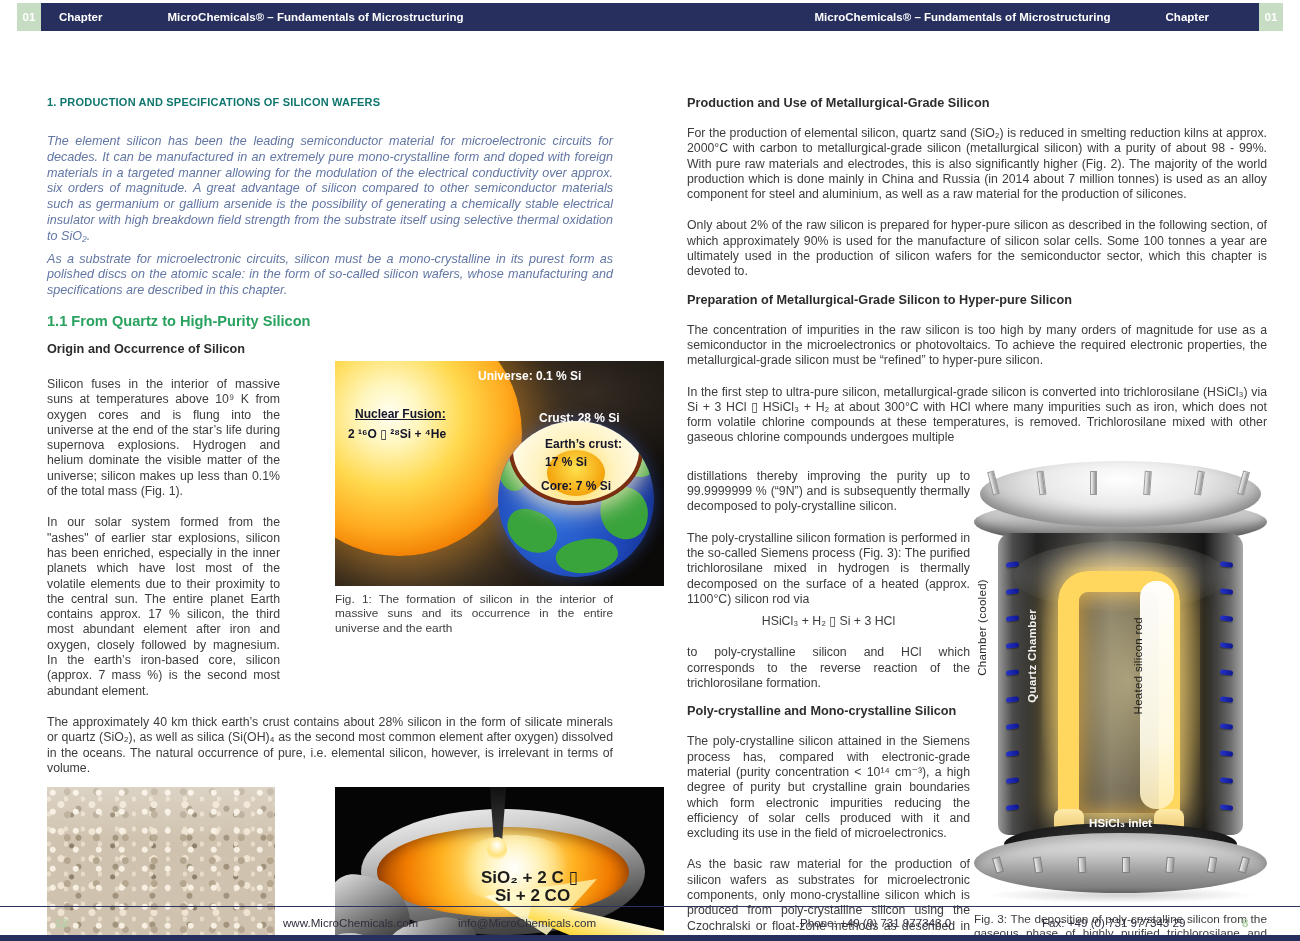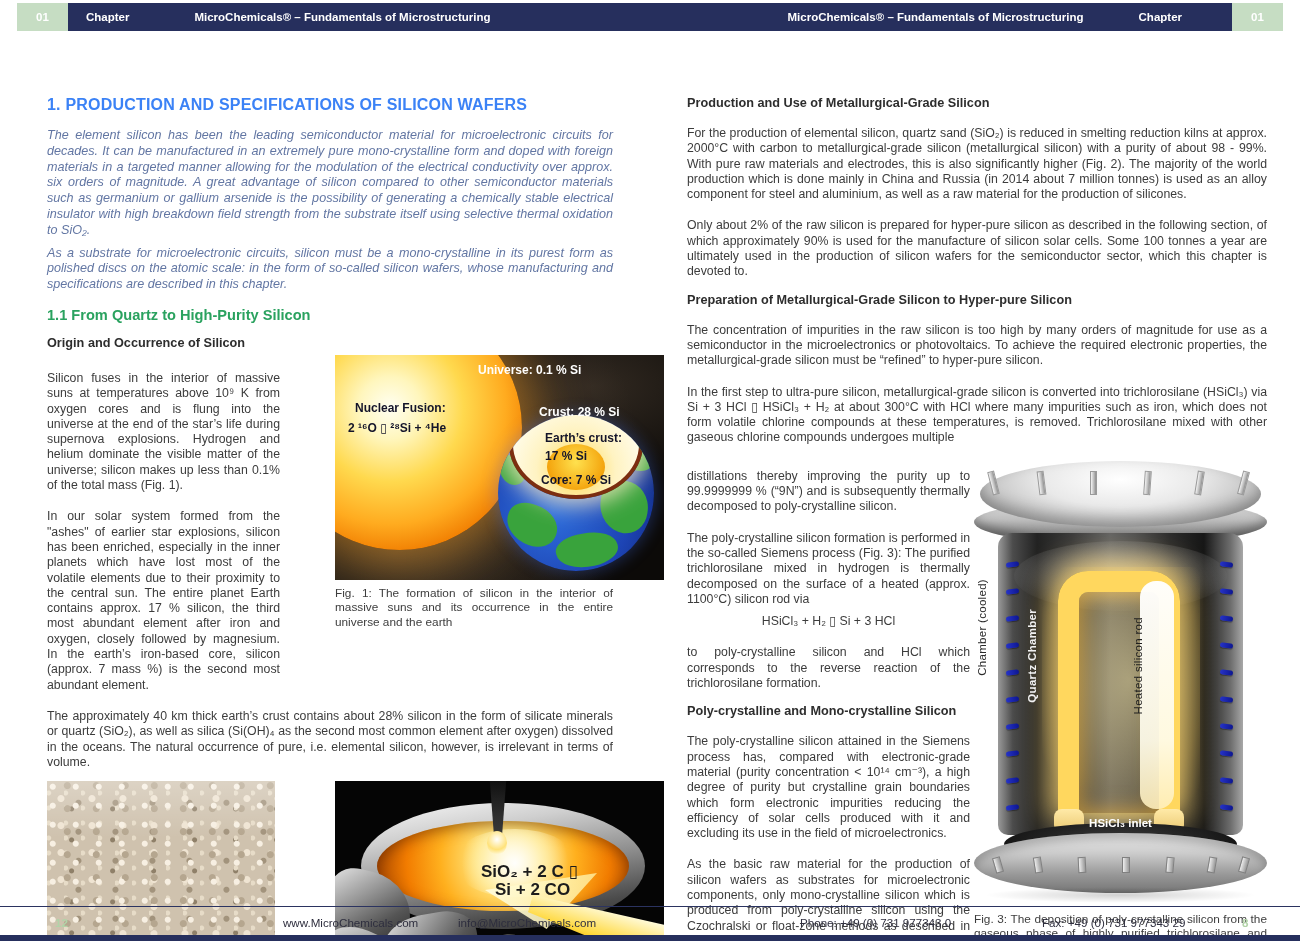--- a/index.html
+++ b/index.html
@@ -5,21 +5,21 @@
   * { box-sizing: border-box; }
   html,body { margin:0; padding:0; }
   body {
     width:1300px; height:941px; position:relative; overflow:hidden;
     background:#ffffff; color:#3c3c3c;
     font-family:"Liberation Sans","DejaVu Sans",sans-serif;
   }
 
   
   .hdr-row { position:absolute; top:3px; left:17px; right:17px; height:28px; display:flex; }
-  .hdr-num { width:51px; background:#c6ddc3; color:#fff; font-weight:bold; font-size:11.5px;
+  .hdr-num { width:24px; background:#c6ddc3; color:#fff; font-weight:bold; font-size:11.5px;
              display:flex; align-items:center; justify-content:center; }
   .hdr-bar { flex:1; background:#262f5d; color:#fff; display:flex; align-items:center;
              font-size:11.5px; font-weight:bold; }
   .hdr-left  { display:flex; gap:65px; margin-left:18px; }
   .hdr-right { display:flex; gap:55px; margin-left:auto; margin-right:50px; }
 
   
   .foot-line { position:absolute; left:0; right:0; top:906px; height:1px; background:#2b3360; }
   .foot-bar  { position:absolute; left:0; right:0; bottom:0; height:6px; background:#262f5d; }
   .foot-item { position:absolute; top:916px; font-size:11.6px; color:#2e2e3e; }
@@ -29,21 +29,21 @@
   .f-mail { left:458px; }
   .f-ph   { left:800px; }
   .f-fax  { left:1042px; }
   .f-13   { left:1242px; }
 
   
   .page { position:absolute; top:96px; }
   .page-l { left:47px;  width:566px; }
   .page-r { left:687px; width:580px; }
 
-  .doc-title { font-size:16px; font-weight:bold; color:#3b82f6; letter-spacing:.2px; margin:0 0 14px; }
+  .doc-title { font-size:11px; font-weight:bold; color:#0f766e; letter-spacing:.2px; margin:0 0 26px; }
   p.intro { font-size:12.6px; line-height:15.8px; font-style:italic; color:#6276a3;
             text-align:justify; margin:0 0 7px; }
   h2.green { font-size:14.6px; font-weight:bold; color:#2aa25f; margin:14px 0 0; }
   h3.sub { font-size:12.7px; font-weight:bold; color:#2d2d2d; margin:13px 0 5px; }
   p.body { font-size:12.3px; line-height:15.3px; text-align:justify; margin:16px 0 7px; }
   p.formula { font-size:12.3px; line-height:15.3px; text-align:center; margin:0 0 7px; }
   .figcap { font-size:11.8px; line-height:14.5px; text-align:justify; color:#3d3d3d; margin-top:6px; }
 
   .cols { display:flex; }
   .col-text { width:233px; margin-right:4px; }
@@ -59,21 +59,21 @@
     background:
       radial-gradient(ellipse 260px 140px at 78% 14%, rgba(120,100,80,.35), transparent 70%),
       radial-gradient(ellipse 300px 170px at 18% 88%, rgba(150,125,95,.32), transparent 70%),
       radial-gradient(ellipse 210px 260px at 45% 50%, rgba(95,78,60,.35), transparent 75%),
       #0c0a08; }
   .sun { position:absolute; left:-58px; top:-50px; width:245px; height:245px; border-radius:50%;
     background:radial-gradient(circle at 46% 42%, #fffff2 0%, #fff6bd 16%, #ffd94e 38%, #ffab1f 60%, #f07c00 76%, #b35200 88%, #703000 100%);
     box-shadow:0 0 50px 14px rgba(255,165,40,.5); }
   .fig1-lbl { position:absolute; font-weight:bold; font-size:12px; white-space:nowrap; }
   .lbl-universe { left:143px; top:8px;  color:#fff; }
-  .lbl-fusion-t { left:20px;  top:46px; color:#14142a; }
+  .lbl-fusion-t { left:20px;  top:46px; color:#14142a;text-decoration:underline; }
   .lbl-fusion-e { left:13px;  top:66px; color:#14142a; }
   .earth { position:absolute; right:10px; top:60px; width:156px; height:156px; border-radius:50%;
     overflow:hidden; background:radial-gradient(circle at 35% 62%, #2f6fdd 0%, #1d44b4 55%, #0b1f6a 100%);
     box-shadow:0 0 16px 2px rgba(70,120,255,.3); }
   .cont { position:absolute; background:#39a33c; border-radius:45% 60% 50% 65%; }
   .c1 { left:8px;  bottom:26px; width:52px; height:40px; transform:rotate(20deg); }
   .c2 { left:58px; bottom:4px;  width:62px; height:34px; transform:rotate(-12deg); }
   .c3 { right:6px; bottom:38px; width:48px; height:52px; transform:rotate(8deg); }
   .c4 { left:2px;  top:40px;    width:26px; height:30px; }
   .c5 { right:0px; top:30px;    width:30px; height:26px; }

